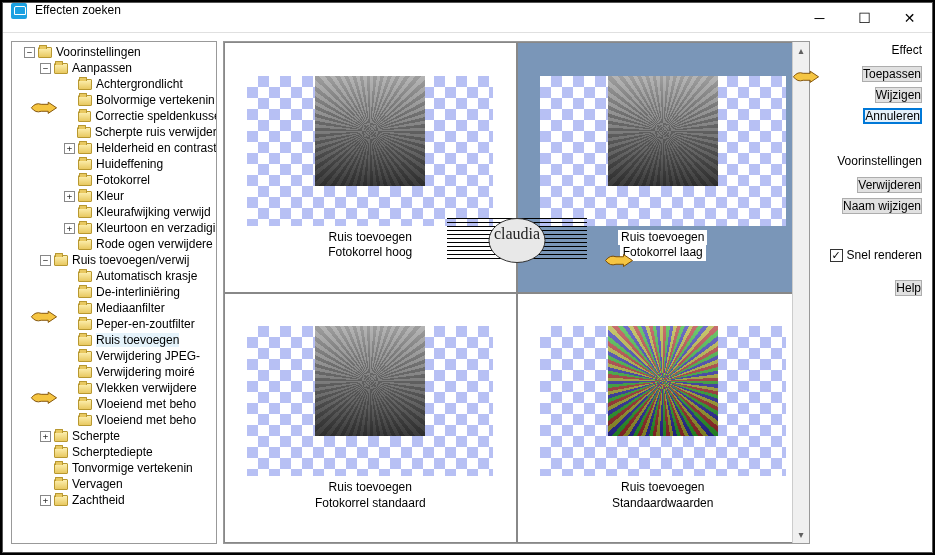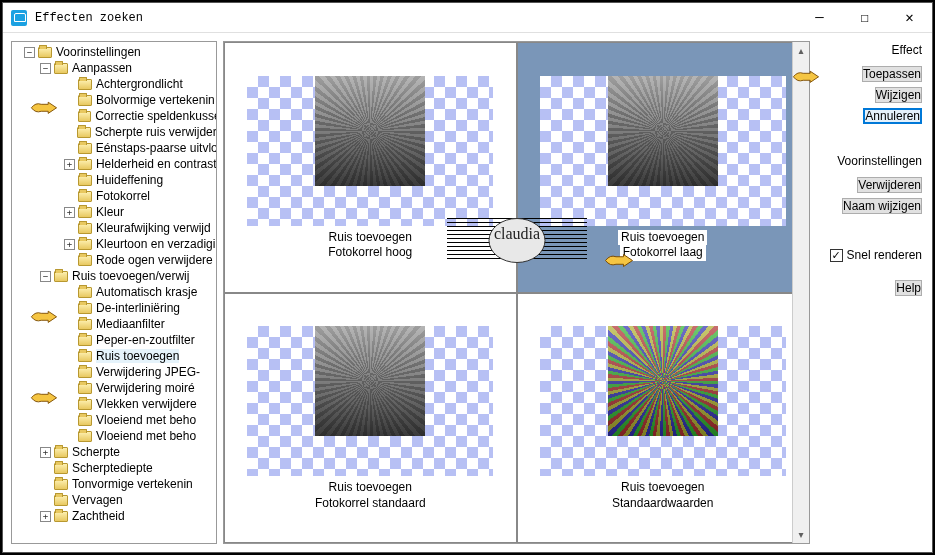--- a/index.html
+++ b/index.html
@@ -1,18 +1,18 @@
 <!DOCTYPE html>
 <html><head>
 <meta charset="utf-8">
 <style>
   * { box-sizing: border-box; margin: 0; padding: 0; }
   body { font-family: 'Segoe UI', Tahoma, sans-serif; font-size: 12px; background: #000; width: 935px; height: 555px; overflow: hidden; }
   .window { background: #fff; width: 931px; height: 551px; margin: 2px; border: 1px solid #555; display: flex; flex-direction: column; }
-  .titlebar { height: 30px; background: #fff; display: flex; align-items: center; border-bottom: 1px solid #e0e0e0; font-family: Liberation Mono, monospace; }
+  .titlebar { height: 30px; background: #fff; display: flex; align-items: flex-start; border-bottom: 1px solid #e0e0e0; }
   .titlebar-icon { width: 16px; height: 16px; margin: 0 8px; background: #1ba1e2; border-radius: 2px; position: relative; }
   .titlebar-icon::before { content: ''; position: absolute; top: 3px; left: 3px; width: 10px; height: 7px; border: 1.5px solid #fff; border-radius: 2px 2px 0 0; }
   .title { flex: 1; font-size: 12px; color: #000; }
   .winbtn { width: 45px; height: 30px; display: flex; align-items: center; justify-content: center; font-size: 14px; cursor: default; }
   .client { flex: 1; display: flex; padding: 8px; gap: 6px; }
   .tree-panel { width: 206px; border: 1px solid #999; background: #fff; overflow: auto; position: relative; }
   .tree { padding: 2px 0; font-size: 12px; }
   .tree-item { display: flex; align-items: center; height: 16px; white-space: nowrap; position: relative; }
   .tree-item.d1 { padding-left: 12px; }
   .tree-item.d2 { padding-left: 28px; }
@@ -108,25 +108,20 @@
               <span class="toggler blank"></span>
               <span class="folder"></span>
               <span class="tree-label">Correctie speldenkusse</span>
             </div>
             <div class="tree-item d3">
               <span class="toggler blank"></span>
               <span class="folder"></span>
               <span class="tree-label">Scherpte ruis verwijdere</span>
             </div>
             <div class="tree-item d3">
-              <span class="toggler blank"></span>
-              <span class="folder"></span>
-              <span class="tree-label">Eénstaps-paarse uitvlo</span>
-            </div>
-            <div class="tree-item d3">
               <span class="toggler">+</span>
               <span class="folder"></span>
               <span class="tree-label">Helderheid en contrast</span>
             </div>
             <div class="tree-item d3">
               <span class="toggler blank"></span>
               <span class="folder"></span>
               <span class="tree-label">Huideffening</span>
             </div>
             <div class="tree-item d3">

